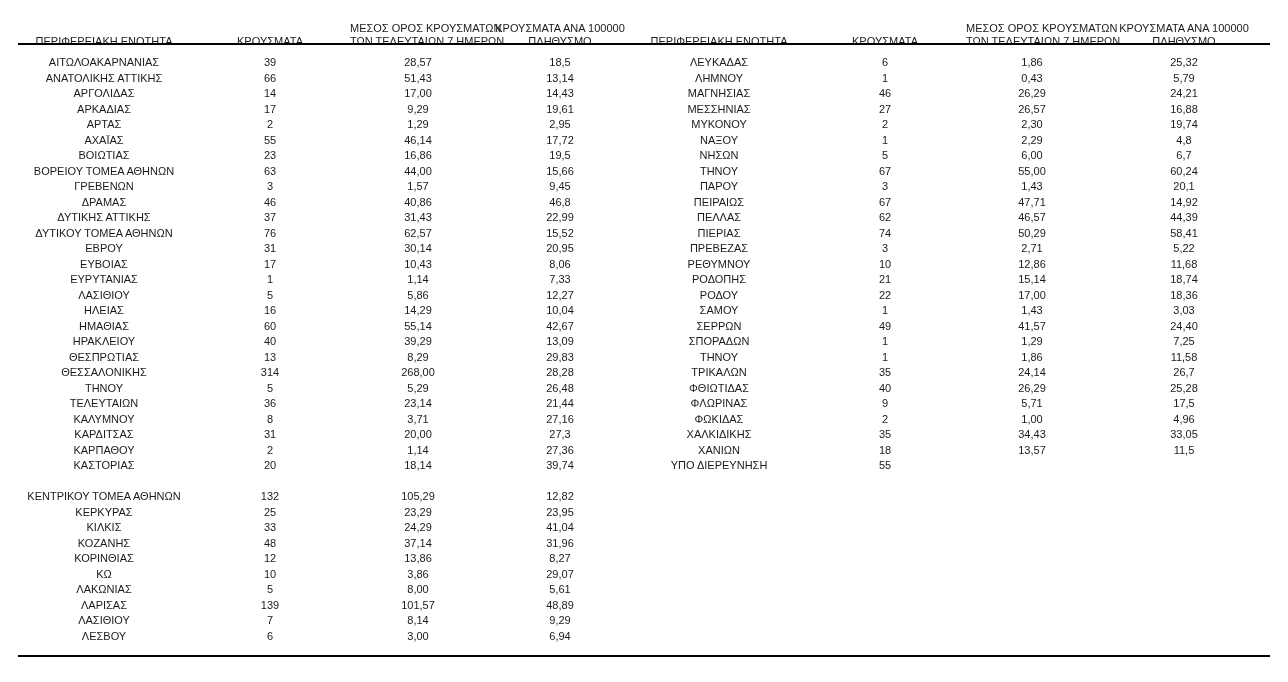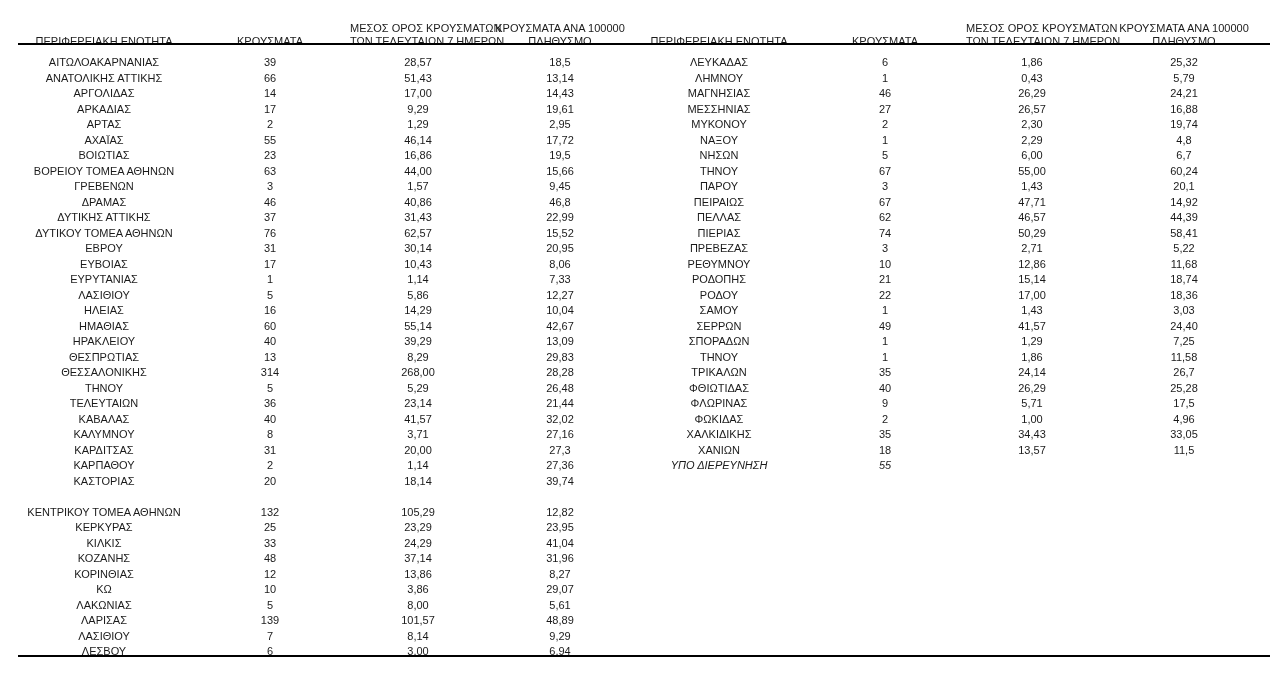--- a/index.html
+++ b/index.html
@@ -36,21 +36,21 @@
   }
   td {
     font-size: 11px;
     height: 15.5px;
     line-height: 15.5px;
     padding: 0;
     text-align: center;
     white-space: nowrap;
     overflow: hidden;
   }
-  tr.italic td { font-style: italic; }
+  tr.italic td { }
   .rule {
     position: absolute;
     left: 18px;
     width: 1252px;
     height: 2px;
     background: #000000;
   }
   .rule-header { top: 43px; }
   .rule-bottom { top: 655px; }
 </style>
@@ -219,26 +219,20 @@
           <td>5,29</td>
           <td>26,48</td>
         </tr>
         <tr>
           <td>ΤΕΛΕΥΤΑΙΩΝ</td>
           <td>36</td>
           <td>23,14</td>
           <td>21,44</td>
         </tr>
         <tr>
-          <td>ΚΑΒΑΛΑΣ</td>
-          <td>40</td>
-          <td>41,57</td>
-          <td>32,02</td>
-        </tr>
-        <tr>
           <td>ΚΑΛΥΜΝΟΥ</td>
           <td>8</td>
           <td>3,71</td>
           <td>27,16</td>
         </tr>
         <tr>
           <td>ΚΑΡΔΙΤΣΑΣ</td>
           <td>31</td>
           <td>20,00</td>
           <td>27,3</td>

